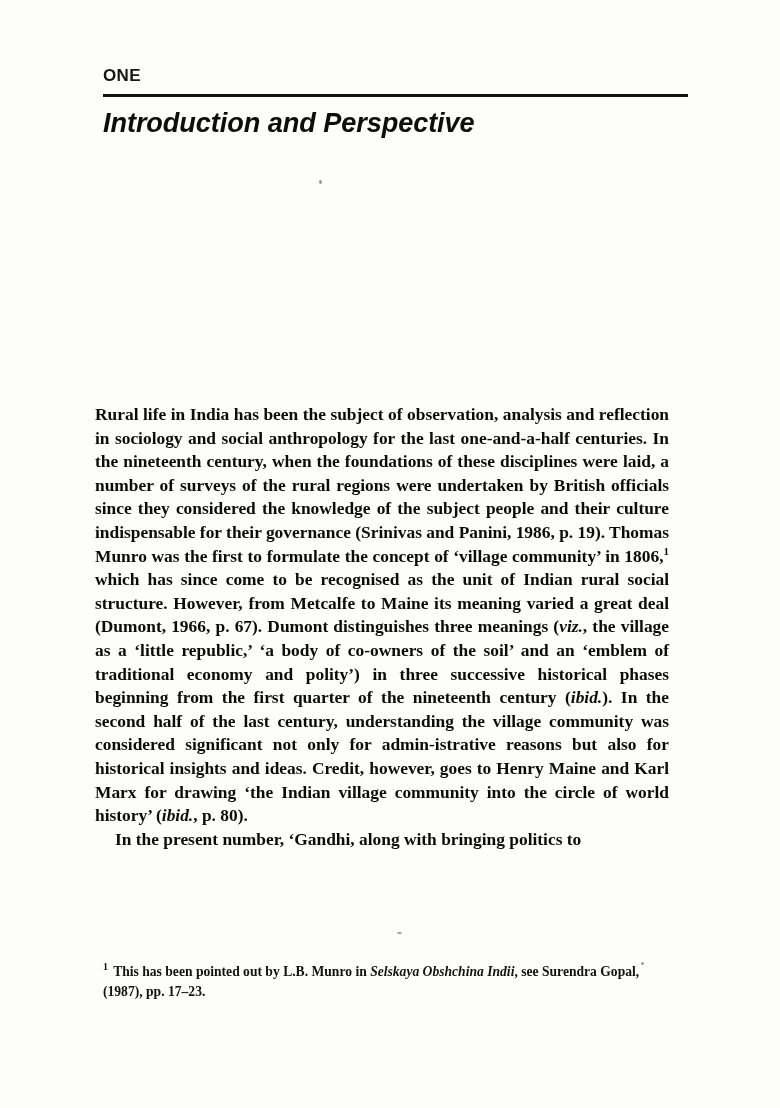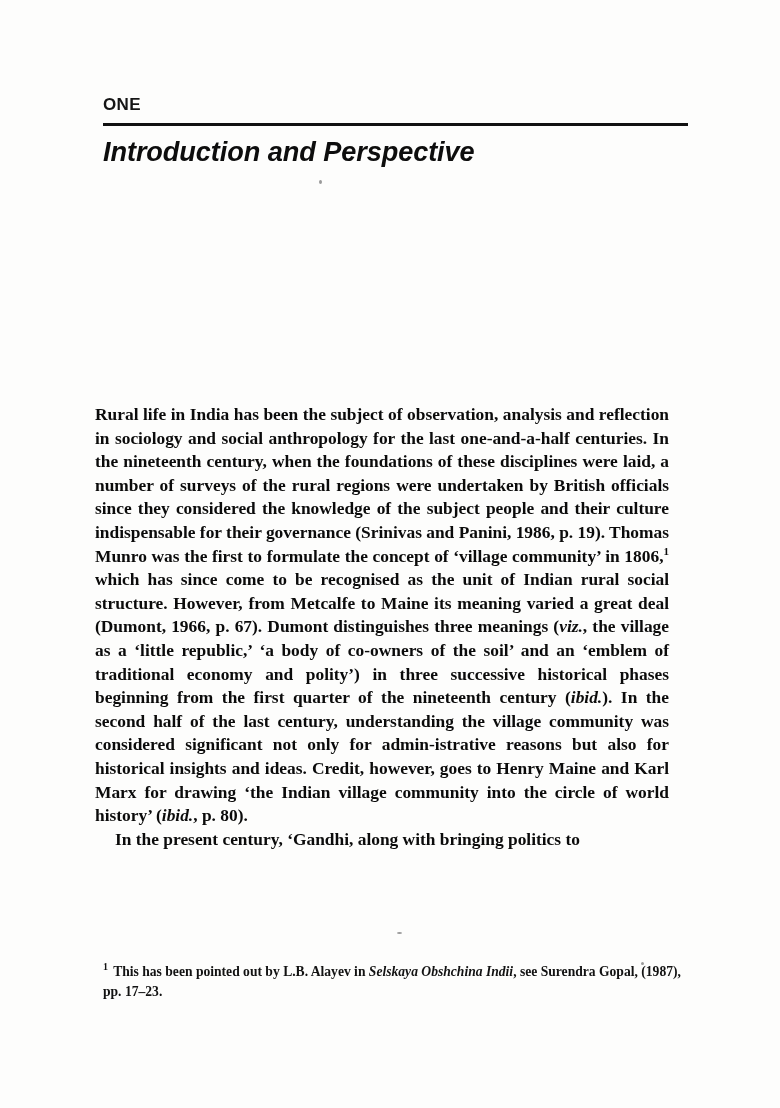--- a/index.html
+++ b/index.html
@@ -17,21 +17,21 @@
     width: 780px;
     height: 1108px;
     margin: 0 auto;
     background: #fdfdfc;
     overflow: hidden;
   }
   
   .chapter-header {
     position: absolute;
     left: 103px;
-    top: 96px;
+    top: 67px;
     width: 585px;
   }
   .chapter-number {
     font-family: "Liberation Sans", "DejaVu Sans", sans-serif;
     font-weight: bold;
     font-size: 17px;
     letter-spacing: 0.4px;
     color: #151515;
     line-height: 1.1;
   }
@@ -126,24 +126,24 @@
   <div class="chapter-header">
     <div class="chapter-number">ONE</div>
     <div class="chapter-rule"></div>
     <div class="chapter-title">Introduction and Perspective</div>
   </div>
 
   <div class="body-block">
 
     <p class="body-par"><span>Rural life in India has been the subject of observation, analysis and reflection in sociology and social anthropology for the last one-and-a-half centuries. In the nineteenth century, when the foundations of these disciplines were laid, a number of surveys of the rural regions were undertaken by British officials since they considered the knowledge of the subject people and their culture indispensable for their governance (Srinivas and Panini, 1986, p. 19). Thomas Munro was the first to formulate the concept of ‘village community’ in 1806,</span><sup class="fn-ref">1</sup><span> which has since come to be recognised as the unit of Indian rural social structure. However, from Metcalfe to Maine its meaning varied a great deal (Dumont, 1966, p. 67). Dumont distinguishes three meanings (</span><em class="it">viz.</em><span>, the village as a ‘little republic,’ ‘a body of co-owners of the soil’ and an ‘emblem of traditional economy and polity’) in three successive historical phases beginning from the first quarter of the nineteenth century (</span><em class="it">ibid.</em><span>). In the second half of the last century, understanding the village community was considered significant not only for admin-istrative reasons but also for historical insights and ideas. Credit, however, goes to Henry Maine and Karl Marx for drawing ‘the Indian village community into the circle of world history’ (</span><em class="it">ibid.</em><span>, p. 80).</span></p>
 
-    <p class="body-par no-justify-last">In the present century, ‘Gandhi, along with bringing politics to</p>
+    <p class="body-par no-justify-last">In the present number, ‘Gandhi, along with bringing politics to</p>
   </div>
 
   <div class="footnote-block">
-    <p class="footnote"><span class="fn-marker">1</span><span> This has been pointed out by L.B. Alayev in </span><em class="it">Selskaya Obshchina Indii</em><span>, see Surendra Gopal, (1987), pp. 17–23.</span></p>
+    <p class="footnote"><span class="fn-marker">1</span><span> This has been pointed out by L.B. Munro in </span><em class="it">Selskaya Obshchina Indii</em><span>, see Surendra Gopal, (1987), pp. 17–23.</span></p>
   </div>
 
   <div class="speck" style="left:319px;top:180px;width:3px;height:4px;"></div>
   <div class="speck" style="left:641px;top:962px;width:3px;height:3px;"></div>
   <div class="speck" style="left:397px;top:932px;width:5px;height:2px;"></div>
 
 </div>
 
 </body></html>

